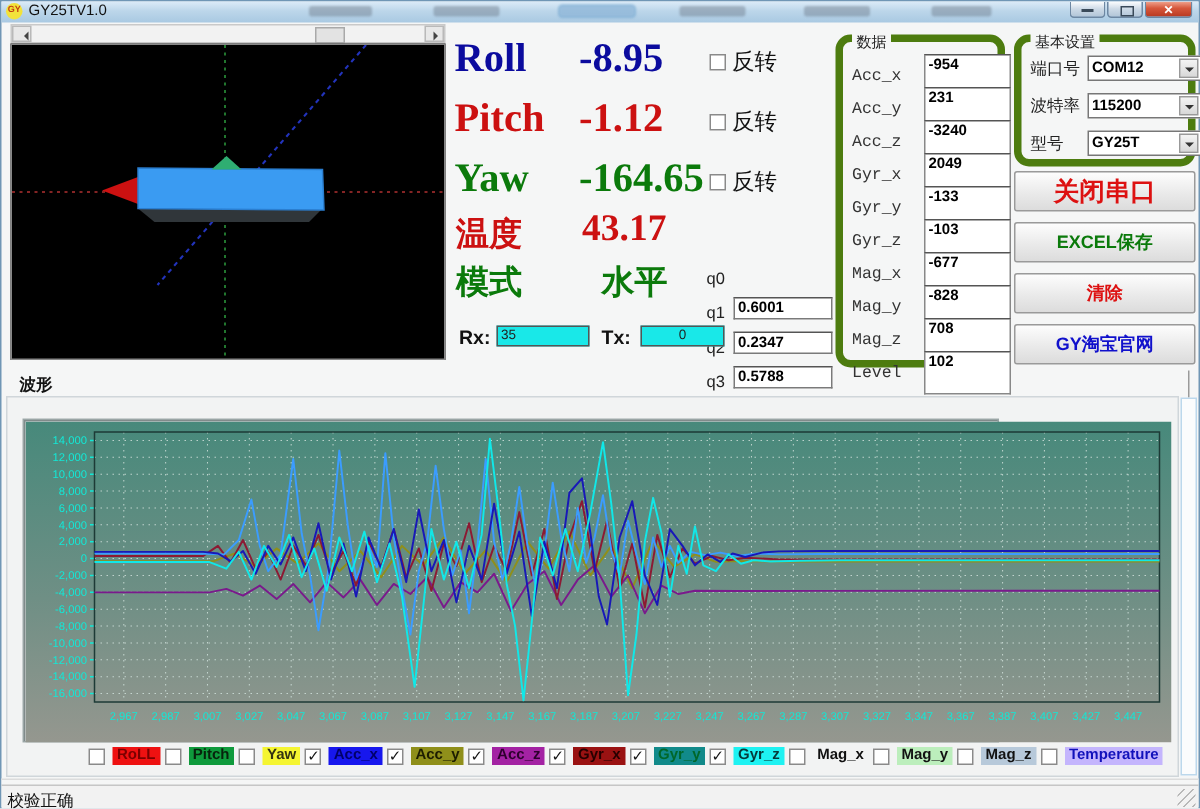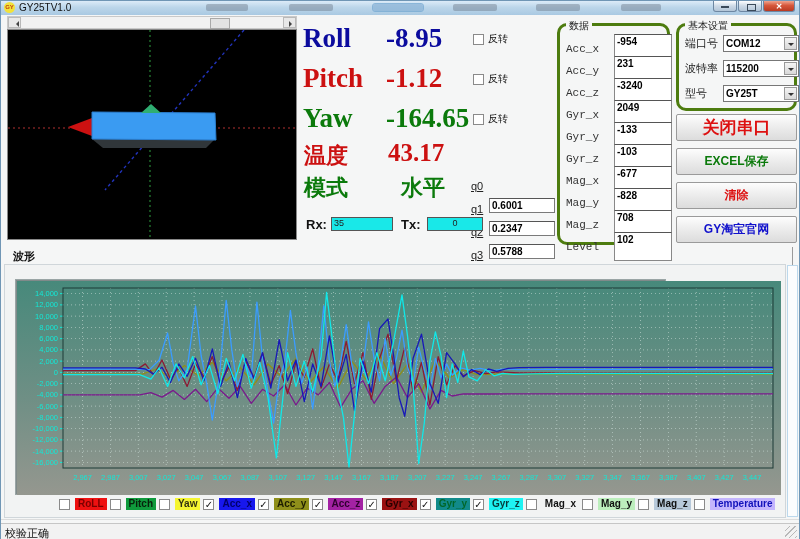--- a/index.html
+++ b/index.html
@@ -38,33 +38,33 @@
   .viewport { position:absolute; left:0; top:13px; width:290px; height:211px; background:#000; border:1px solid #888; }
 
   
   .readout-label, .readout-value { position:absolute; font-family:"Liberation Serif", serif; font-weight:bold; }
   .cjk { font-family:"Liberation Sans", sans-serif; }
   .c-blue { color:#0b0b9e; } .c-red { color:#cc1111; } .c-green { color:#0b7a0b; }
 
   .chk-row { position:absolute; display:flex; align-items:center; }
   .chk-box { width:11px; height:11px; background:#fff; border:1px solid #8a8a8a; margin-right:4px;
     font-size:10px; line-height:10px; text-align:center; color:#111; }
-  .chk-label { font-size:10px; color:#111; }
+  .chk-label { font-size:15px; color:#111; }
 
   .q-row { position:absolute; display:flex; align-items:center; }
-  .q-label { font-size:11px; color:#222; width:18px;text-decoration:underline; }
+  .q-label { font-size:11px; color:#222; width:18px; }
   .q-field { width:66px; height:15px; background:#fff; border:1px solid #7a7a7a;
     border-top-color:#555; font-size:10px; font-weight:bold; padding:1px 2px; color:#000;margin-top:39px; }
 
   .rxtx-label { position:absolute; font-size:13px; font-weight:bold; color:#111; }
   .rxtx-field { position:absolute; height:14px; background:#19e8e8; border:1px solid #555;
     font-size:9px; color:#222; padding:0 2px; }
 
   
-  .groupbox { position:absolute; border:3px solid #4d7c0f; border-radius:10px; }
+  .groupbox { position:absolute; border:5px solid #4d7c0f; border-radius:10px; }
   .groupbox-title { position:absolute; top:-7px; left:6px; background:#f5f6f6; font-size:10px; color:#222; padding:0 3px; }
   .data-row { position:absolute; left:6px; display:flex; align-items:center; }
   .data-label { font-family:"Liberation Mono", monospace; font-size:11px; color:#333; width:48px; }
   .data-field { width:58px; height:29px; background:#fff; border:1px solid #888; border-top-color:#555;
     font-size:10px; font-weight:bold; color:#000; padding:1px 2px; }
 
   .combo-row { position:absolute; left:6px; display:flex; align-items:center; }
   .combo-label { font-size:11px; color:#222; width:38px; }
   .combo { width:76px; height:17px; background:#fff; border:1px solid #777; position:relative;
     font-size:10px; font-weight:bold; padding:2px 2px; color:#000; }

